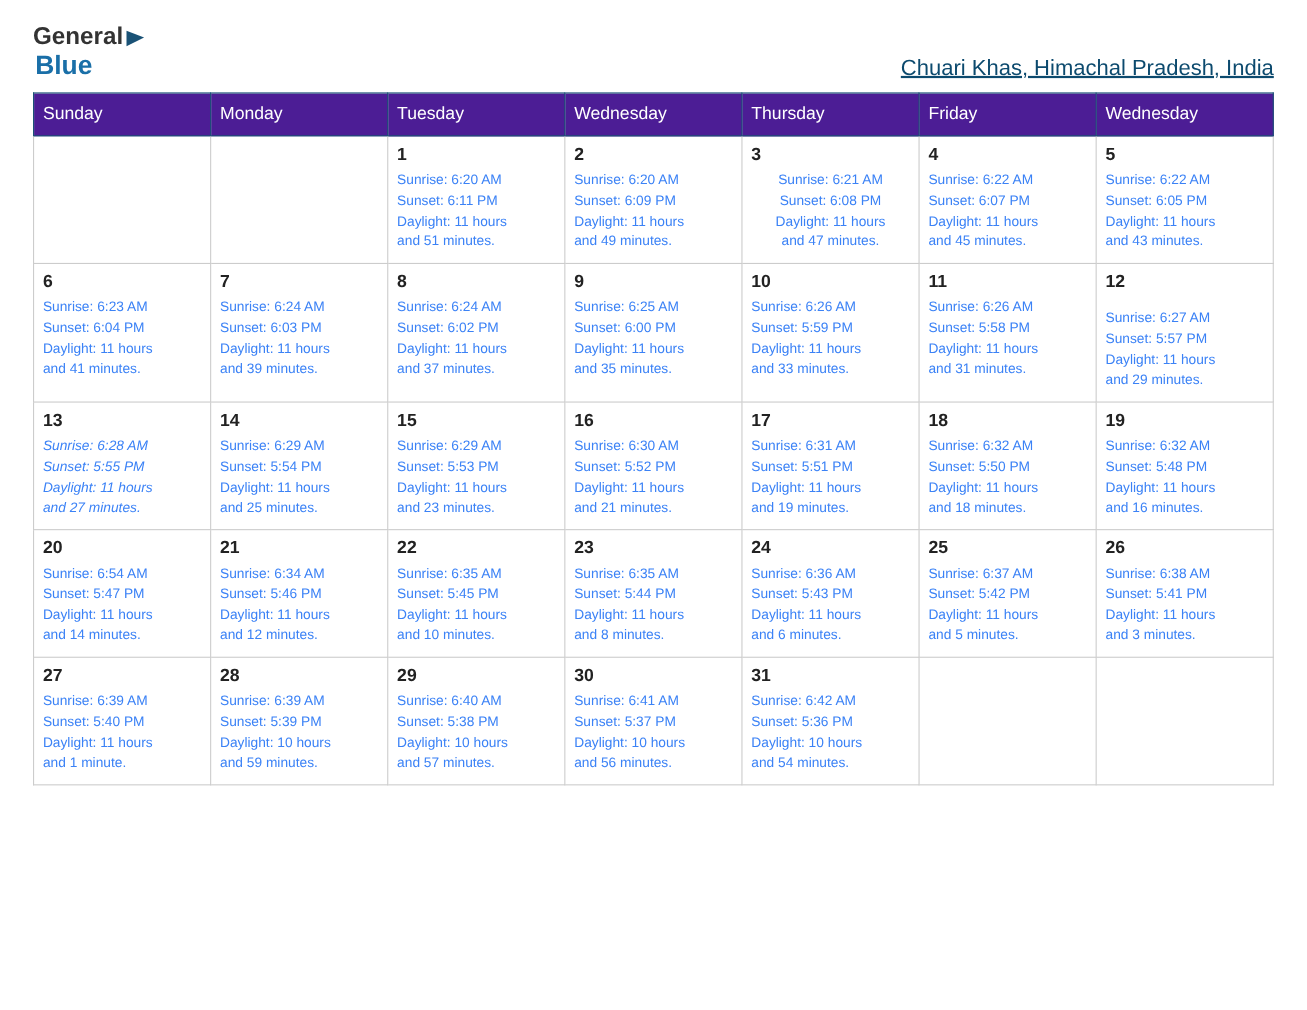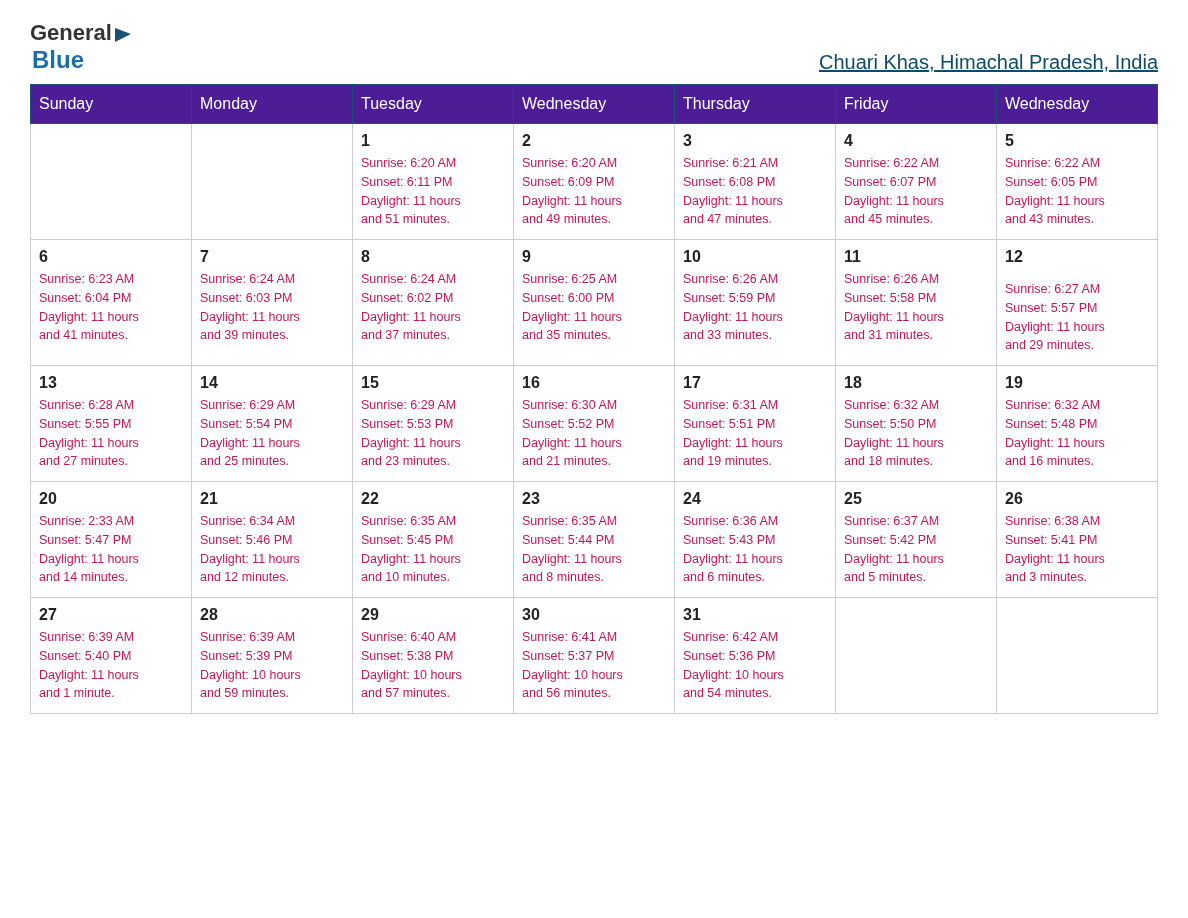--- a/index.html
+++ b/index.html
@@ -77,21 +77,21 @@
     .day-number {
       font-size: 16px;
       font-weight: bold;
       color: #222;
       margin-bottom: 4px;
       display: block;
     }
     .day-info {
       font-size: 12.5px;
       line-height: 1.5;
-      color: #be185d;
+      color: #3b82f6;
     }
     .empty-cell {
       background: #fff;
     }
   </style>
 </head>
 <body>
 
 <div class="header">
   <div class="logo-wrapper">
@@ -133,21 +133,21 @@
         </td>
         <td>
           <span class="day-number">2</span>
           <div class="day-info" style="white-space: pre-line;">Sunrise: 6:20 AM
 Sunset: 6:09 PM
 Daylight: 11 hours
 and 49 minutes.</div>
         </td>
         <td>
           <span class="day-number">3</span>
-          <div class="day-info" style="white-space: pre-line;">Sunrise: 6:21 AM
+          <div class="day-info" style="white-space: pre-line; text-align: center;">Sunrise: 6:21 AM
 Sunset: 6:08 PM
 Daylight: 11 hours
 and 47 minutes.</div>
         </td>
         <td>
           <span class="day-number">4</span>
           <div class="day-info" style="white-space: pre-line;">Sunrise: 6:22 AM
 Sunset: 6:07 PM
 Daylight: 11 hours
 and 45 minutes.</div>
@@ -207,21 +207,21 @@
           <span class="day-number">12</span>
           <div class="day-info" style="white-space: pre-line; margin-top: 14px;">Sunrise: 6:27 AM
 Sunset: 5:57 PM
 Daylight: 11 hours
 and 29 minutes.</div>
         </td>
       </tr>
       <tr>
         <td>
           <span class="day-number">13</span>
-          <div class="day-info" style="white-space: pre-line;">Sunrise: 6:28 AM
+          <div class="day-info" style="white-space: pre-line; font-style: italic;">Sunrise: 6:28 AM
 Sunset: 5:55 PM
 Daylight: 11 hours
 and 27 minutes.</div>
         </td>
         <td>
           <span class="day-number">14</span>
           <div class="day-info" style="white-space: pre-line;">Sunrise: 6:29 AM
 Sunset: 5:54 PM
 Daylight: 11 hours
 and 25 minutes.</div>
@@ -258,21 +258,21 @@
           <span class="day-number">19</span>
           <div class="day-info" style="white-space: pre-line;">Sunrise: 6:32 AM
 Sunset: 5:48 PM
 Daylight: 11 hours
 and 16 minutes.</div>
         </td>
       </tr>
       <tr>
         <td>
           <span class="day-number">20</span>
-          <div class="day-info" style="white-space: pre-line;">Sunrise: 2:33 AM
+          <div class="day-info" style="white-space: pre-line;">Sunrise: 6:54 AM
 Sunset: 5:47 PM
 Daylight: 11 hours
 and 14 minutes.</div>
         </td>
         <td>
           <span class="day-number">21</span>
           <div class="day-info" style="white-space: pre-line;">Sunrise: 6:34 AM
 Sunset: 5:46 PM
 Daylight: 11 hours
 and 12 minutes.</div>

